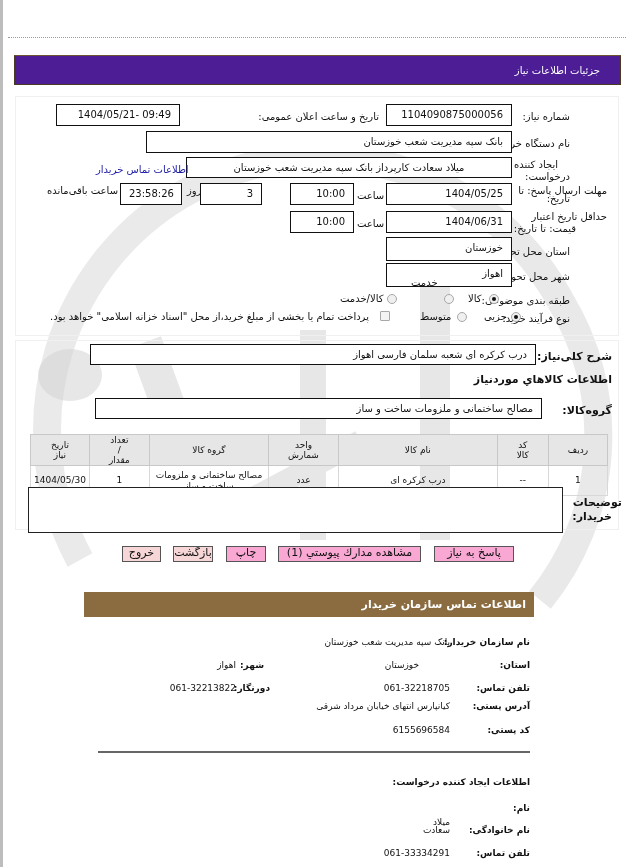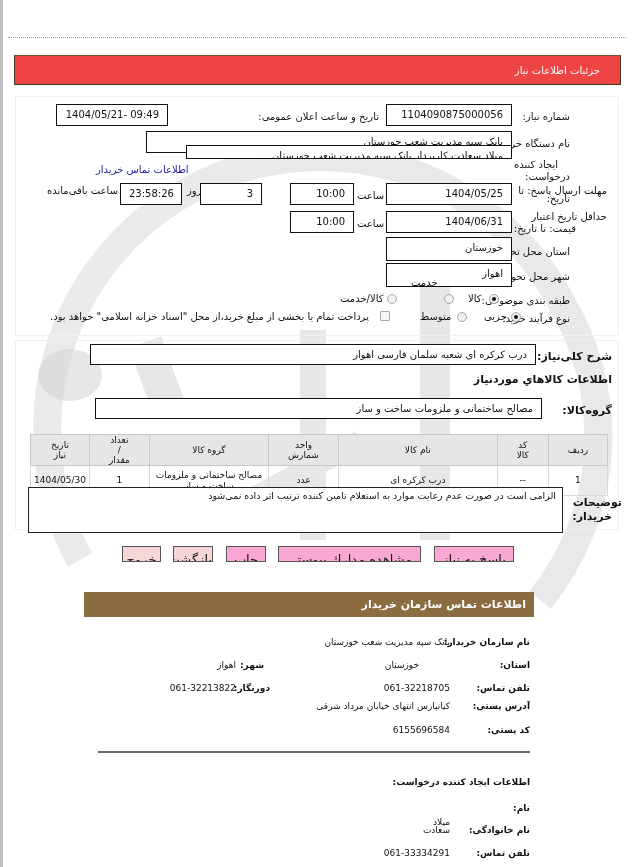--- a/index.html
+++ b/index.html
@@ -5,21 +5,21 @@
   * { box-sizing: border-box; }
   html, body { margin: 0; padding: 0; }
   body {
     width: 634px; height: 867px; background: #ffffff; position: relative; overflow: hidden;
     font-family: "DejaVu Sans", sans-serif; font-size: 10px; color: #111; direction: rtl;
   }
   .left-border { position: absolute; left: 0; top: 0; width: 3px; height: 867px; background: #bdbdbd; }
   .dotted-line { position: absolute; left: 8px; right: 8px; top: 37px; border-top: 1px dotted #9a9a9a; }
   .header-bar {
     position: absolute; left: 14px; top: 55px; width: 607px; height: 30px;
-    background: #ef4444; border: 1px solid #4a3a22; border-top-color: #6a5530;
+    background: #4c1d95; border: 1px solid #4a3a22; border-top-color: #6a5530;
     color: #fff; font-size: 10px; line-height: 30px; padding-right: 20px;
   }
   .panel { position: absolute; left: 15px; top: 96px; width: 604px; height: 240px; border: 1px solid #f0f0f0; }
   .panel2 { position: absolute; left: 15px; top: 340px; width: 604px; height: 190px; border: 1px solid #f0f0f0; }
   .lbl { position: absolute; font-size: 10px; color: #111; line-height: 13px; }
   .box {
     position: absolute; border: 1px solid #111; background: #fff; font-size: 10px;
     line-height: 20px; padding: 0 8px; white-space: nowrap; overflow: hidden;
   }
   .ltr { direction: ltr; text-align: right; }
@@ -38,22 +38,22 @@
   }
   table.items th {
     background: #e6e6e6; border: 1px solid #c8c8c8; font-weight: normal; height: 18px; padding: 0 19px; text-align: center;
   }
   table.items td { border: 1px solid #d8d8d8; height: 30px; text-align: center; padding: 0 3px; line-height: 11px; }
   .notes-box {
     position: absolute; left: 28px; top: 487px; width: 535px; height: 46px; border: 1px solid #222; background: #fff;
     font-size: 9.5px; line-height: 11px; padding: 2px 6px; text-align: right;
   }
   .btn {
-    position: absolute; top: 546px; height: 16px; border: 1px solid #555; font-size: 13px; line-height: 12px;
-    text-align: center; padding-top: 7px; overflow: hidden;
+    position: absolute; top: 546px; height: 16px; border: 1px solid #555; font-size: 11px; line-height: 12px;
+    text-align: center; padding-top: 0; overflow: hidden;
   }
   .btn.green { background: #f9a8d4; }
   .btn.red { background: #f6d6d6; }
   .bar2 {
     position: absolute; left: 84px; top: 592px; width: 450px; height: 25px; background: #8b6b40; color: #fff;
     font-weight: bold; font-size: 11px; line-height: 25px; padding-right: 8px;
   }
   .info { position: absolute; font-size: 9px; line-height: 12px; }
   .info.b { font-weight: bold; }
   .sep { position: absolute; left: 98px; top: 751px; width: 432px; border-top: 2px solid #666; }
@@ -79,28 +79,28 @@
   </g>
 </svg>
 
 <div class="header-bar">جزئیات اطلاعات نیاز</div>
 
 <div class="panel"></div>
 
 <span class="lbl" style="right:64px;top:110px;margin-left:32px;">شماره نیاز:</span>
 <div class="box ltr" style="left:386px;top:104px;width:126px;height:22px;">1104090875000056</div>
 <span class="lbl" style="right:255px;top:110px;">تاریخ و ساعت اعلان عمومی:</span>
-<div class="box ltr" style="left:56px;top:104px;width:112px;height:22px;">1404/05/21- 09:49</div>
+<div class="box ltr" style="left:56px;top:104px;width:124px;height:22px;">1404/05/21- 09:49</div>
 
 <span class="lbl" style="right:64px;top:137px;">نام دستگاه خریدار:</span>
 <div class="box" style="left:146px;top:131px;width:366px;height:22px;">بانک سپه مدیریت شعب خوزستان</div>
 
 <span class="lbl" style="right:76px;top:158px;">ایجاد کننده</span>
 <span class="lbl" style="right:64px;top:170px;">درخواست:</span>
-<div class="box" style="left:186px;top:145px;width:326px;height:14px;">میلاد سعادت کارپرداز بانک سپه مدیریت شعب خوزستان</div>
+<div class="box" style="left:186px;top:157px;width:326px;height:21px;text-align:center;">میلاد سعادت کارپرداز بانک سپه مدیریت شعب خوزستان</div>
 <span class="link" style="left:96px;top:164px;">اطلاعات تماس خریدار</span>
 
 <span class="lbl" style="right:27px;top:184px;">مهلت ارسال پاسخ: تا</span>
 <span class="lbl" style="right:64px;top:192px;">تاریخ:</span>
 <div class="box ltr" style="left:386px;top:183px;width:126px;height:22px;">1404/05/25</div>
 <span class="lbl" style="left:357px;top:189px;">ساعت</span>
 <div class="box ltr" style="left:290px;top:183px;width:64px;height:22px;">10:00</div>
 <div class="box ltr" style="left:200px;top:183px;width:62px;height:22px;">3</div>
 <span class="lbl" style="left:187px;top:184px;">روز</span>
 <div class="box ltr" style="left:120px;top:183px;width:62px;height:22px;">23:58:26</div>
@@ -163,21 +163,20 @@
       <td>مصالح ساختمانی و ملزومات ساخت و ساز</td>
       <td>1</td>
       <td>1404/05/30</td>
     </tr>
   </tbody>
 </table>
 
 <span class="lbl bold" style="right:12px;top:496px;">توضیحات</span>
 <span class="lbl bold" style="right:22px;top:510px;">خریدار:</span>
 <div class="notes-box">
-  <div>الزامی است در صورت عدم رعایت موارد به استعلام تامین کننده ترتیب اثر داده نمی‌شود</div>
 </div>
 
 <div class="btn green" style="left:434px;width:80px;">پاسخ به نیاز</div>
 <div class="btn green" style="left:278px;width:143px;">مشاهده مدارك پيوستي (1)</div>
 <div class="btn green" style="left:226px;width:40px;">چاپ</div>
 <div class="btn red" style="left:173px;width:40px;">بازگشت</div>
 <div class="btn red" style="left:122px;width:39px;">خروج</div>
 
 <div class="bar2">اطلاعات تماس سازمان خریدار</div>
 

